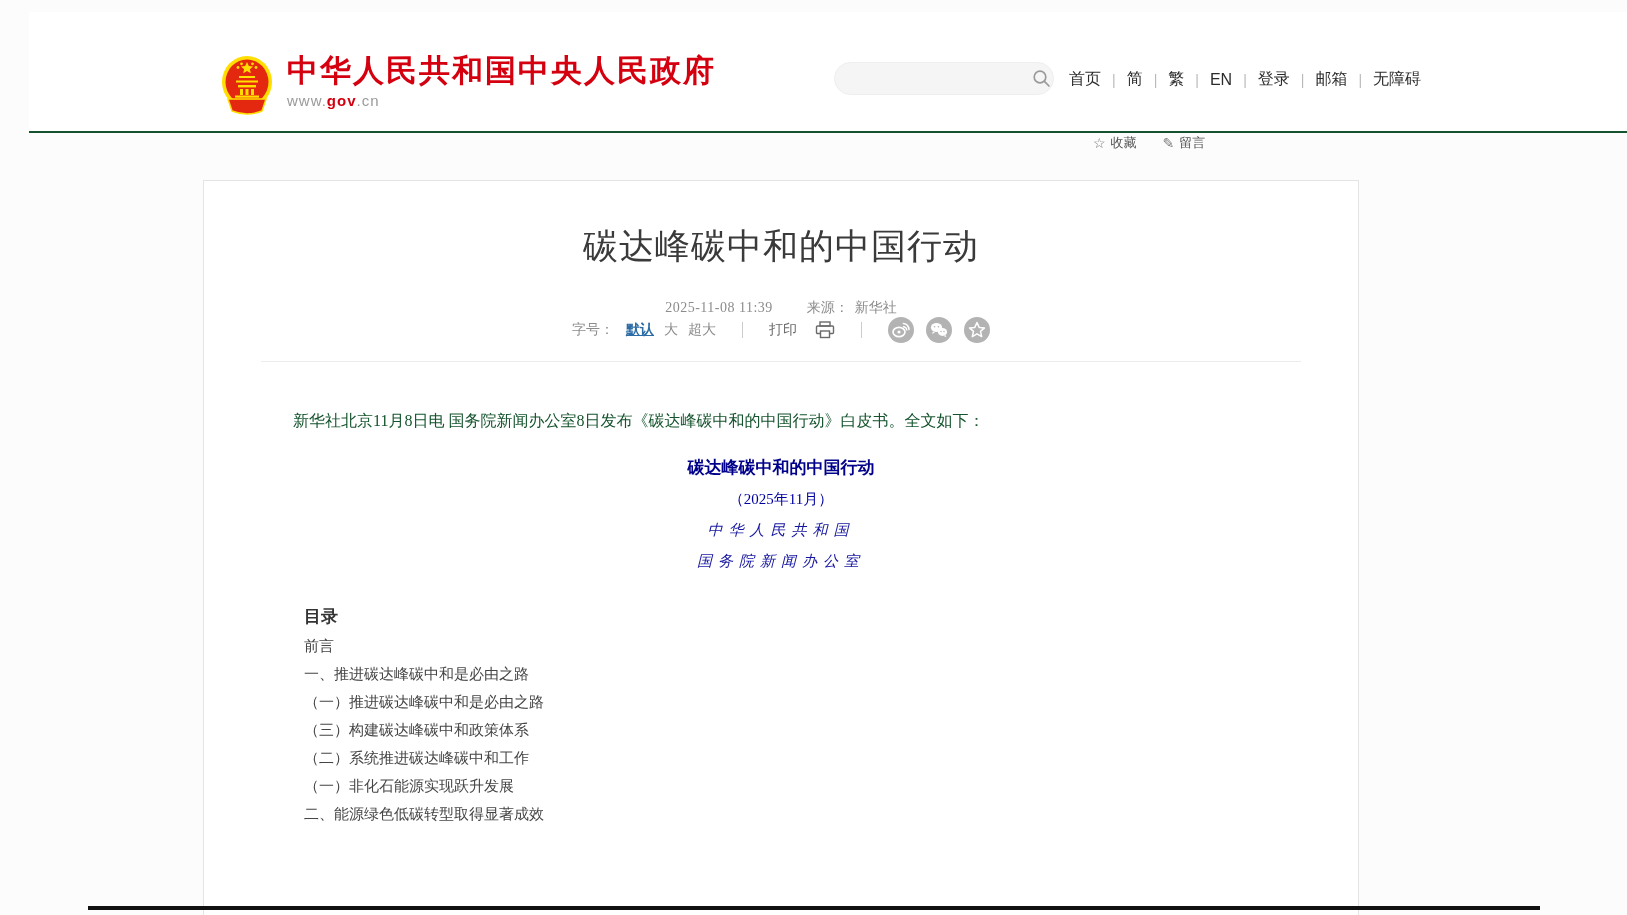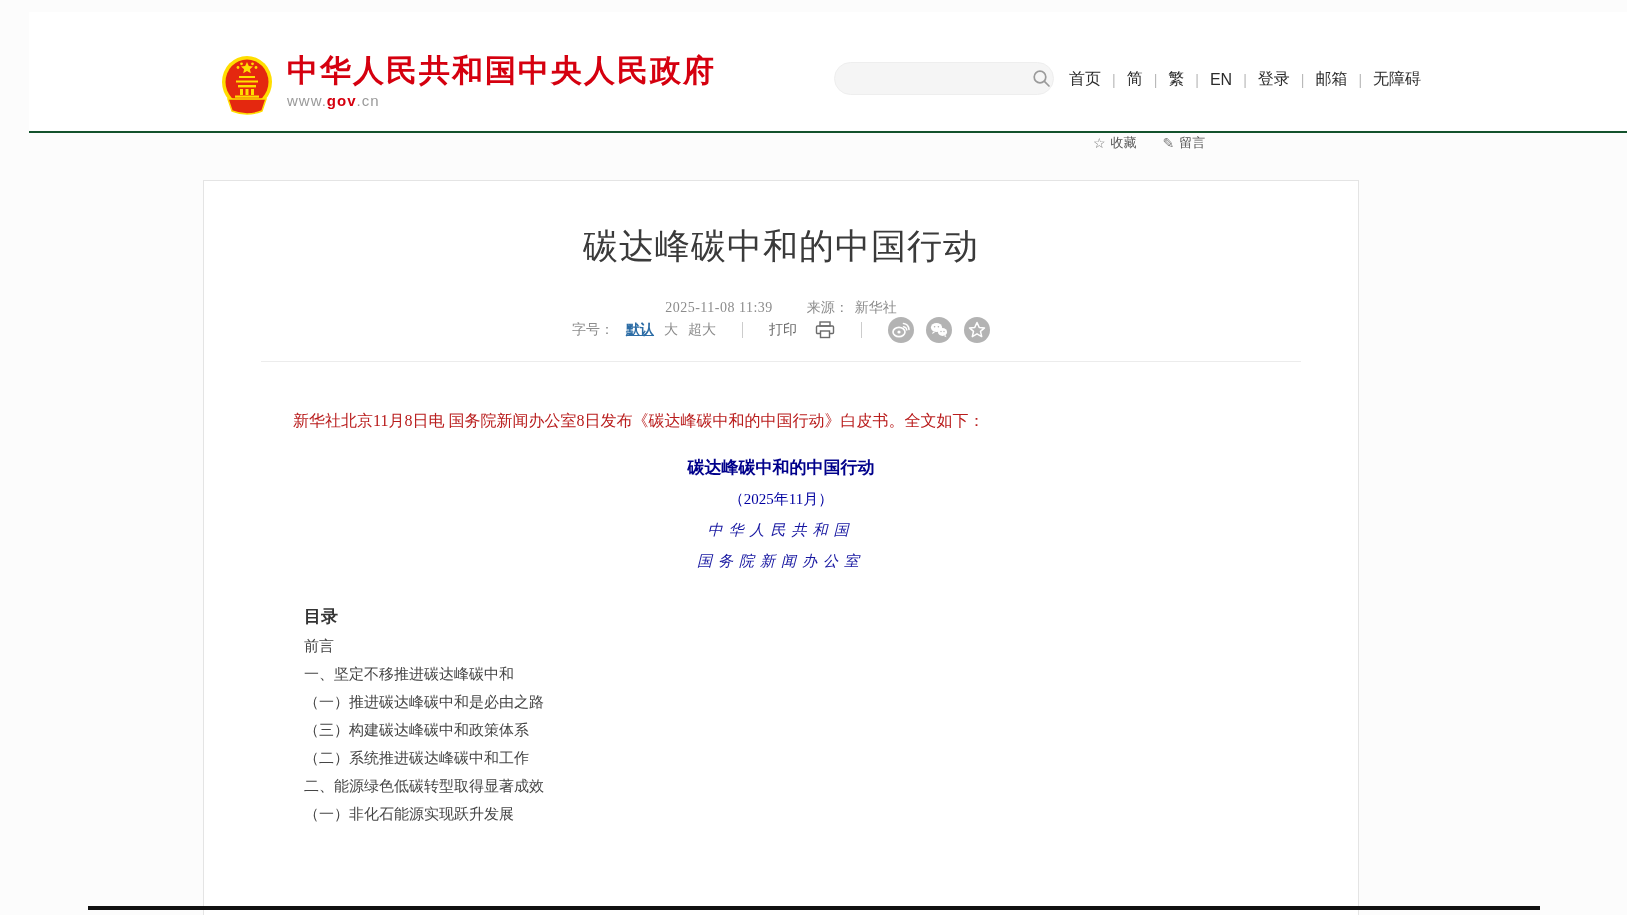--- a/index.html
+++ b/index.html
@@ -72,21 +72,21 @@
   .vsep { width:1px; height:16px; background:#cccccc; margin:0 26px; }
   .print-btn { display:flex; align-items:center; gap:18px; color:#6b6b6b; cursor:pointer; }
   .share-group { display:flex; align-items:center; gap:12px; }
   .circle-icon {
     width:26px; height:26px; border-radius:50%; background:#b3b3b3;
     display:flex; align-items:center; justify-content:center; cursor:pointer;
   }
   .meta-hr { margin-top:18px; border:none; border-top:1px solid #ececec; }
   .lead {
     margin-top:46px; font-family:"Liberation Serif", serif; font-size:16px;
-    color:#b91c1c; text-indent:2em; line-height:26px;
+    color:#14532d; text-indent:2em; line-height:26px;
   }
   .doc-title {
     margin-top:22px; text-align:center; font-family:"Liberation Serif", serif;
     font-size:17px; font-weight:bold; color:#00008B;
   }
   .doc-sub {
     margin-top:11px; text-align:center; font-family:"Liberation Serif", serif;
     font-size:15px; color:#0000A0;
   }
   .doc-org {
@@ -231,25 +231,25 @@
     <p class="lead">新华社北京11月8日电 国务院新闻办公室8日发布《碳达峰碳中和的中国行动》白皮书。全文如下：</p>
 
     <div class="doc-title">碳达峰碳中和的中国行动</div>
     <div class="doc-sub">（2025年11月）</div>
     <div class="doc-org">中华人民共和国</div>
     <div class="doc-org">国务院新闻办公室</div>
 
     <div class="toc-section">
       <div class="toc-heading">目录</div>
       <div class="toc-item">前言</div>
-      <div class="toc-item">一、坚定不移推进碳达峰碳中和</div>
+      <div class="toc-item">一、推进碳达峰碳中和是必由之路</div>
       <div class="toc-item">（一）推进碳达峰碳中和是必由之路</div>
       <div class="toc-item">（三）构建碳达峰碳中和政策体系</div>
       <div class="toc-item">（二）系统推进碳达峰碳中和工作</div>
+      <div class="toc-item">（一）非化石能源实现跃升发展</div>
       <div class="toc-item">二、能源绿色低碳转型取得显著成效</div>
-      <div class="toc-item">（一）非化石能源实现跃升发展</div>
     </div>
 
   </div>
 
   <div class="bottom-line"></div>
 
 </div>
 
 </body></html>

